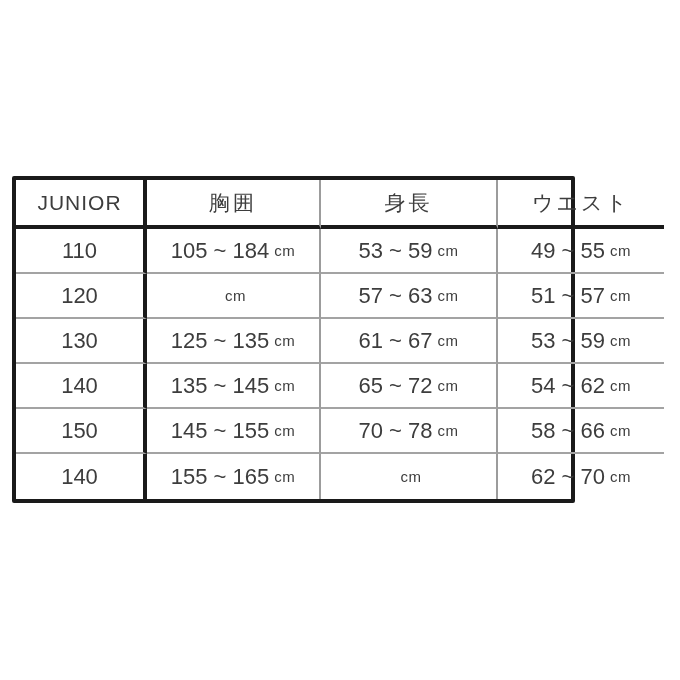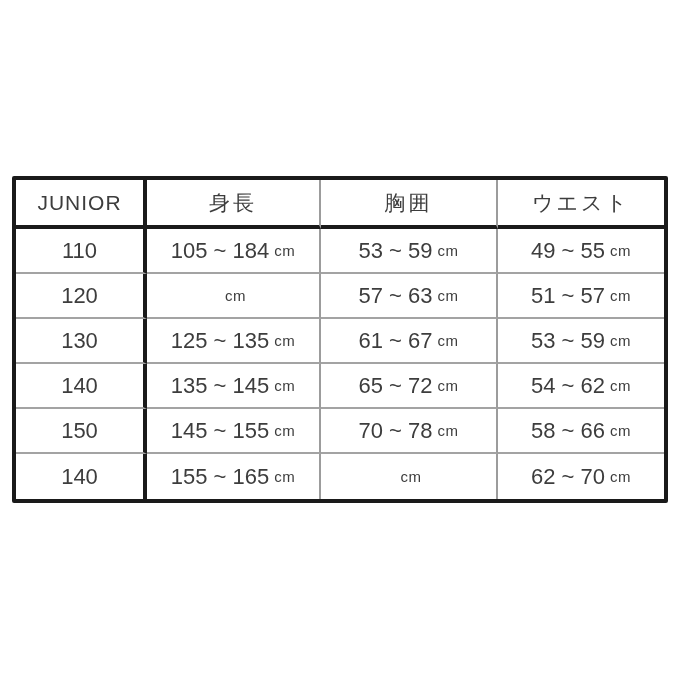--- a/index.html
+++ b/index.html
@@ -12,21 +12,21 @@
     height: 680px;
     position: relative;
     font-family: "Liberation Sans", "DejaVu Sans", sans-serif;
     color: #3d3d3d;
     overflow: hidden;
   }
   .size-table {
     position: absolute;
     left: 12px;
     top: 176px;
-    width: 656px;
+    width: 563px;
     height: 327px;
     box-sizing: border-box;
     border: 4px solid #1a1a1a;
     border-radius: 2px;
     background: #ffffff;
     display: grid;
     grid-template-columns: 131px 174px 177px 166px;
     grid-template-rows: 49px repeat(6, 45px);
   }
   .cell {
@@ -60,25 +60,25 @@
   }
 </style>
 </head>
 <body>
 
 <div class="size-table">
 
   <div class="cell c0 hdr">
     <span class="hdr-text">JUNIOR</span>
   </div>
+  <div class="cell c2 hdr">
+    <span class="hdr-text jp">胸囲</span>
+  </div>
   <div class="cell c1 hdr">
     <span class="hdr-text jp">身長</span>
-  </div>
-  <div class="cell c2 hdr">
-    <span class="hdr-text jp">胸囲</span>
   </div>
   <div class="cell hdr">
     <span class="hdr-text jp">ウエスト</span>
   </div>
 
   <div class="cell c0 sep val">
     <span>110</span>
   </div>
   <div class="cell c1 sep val">
     <span>105 ~ 184</span>

